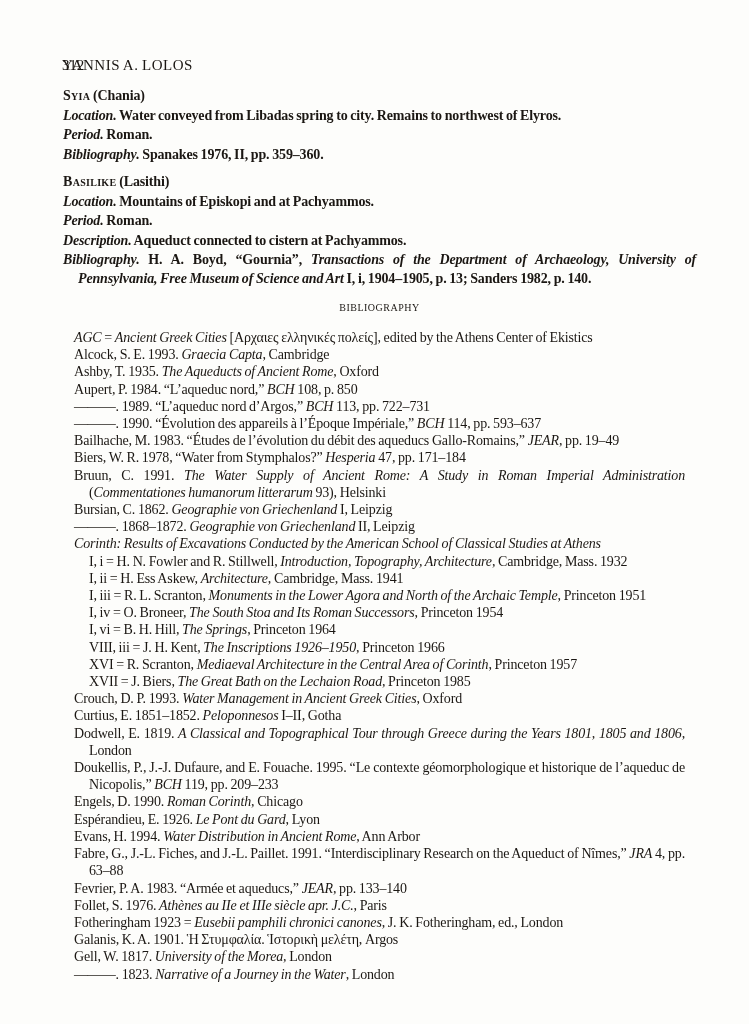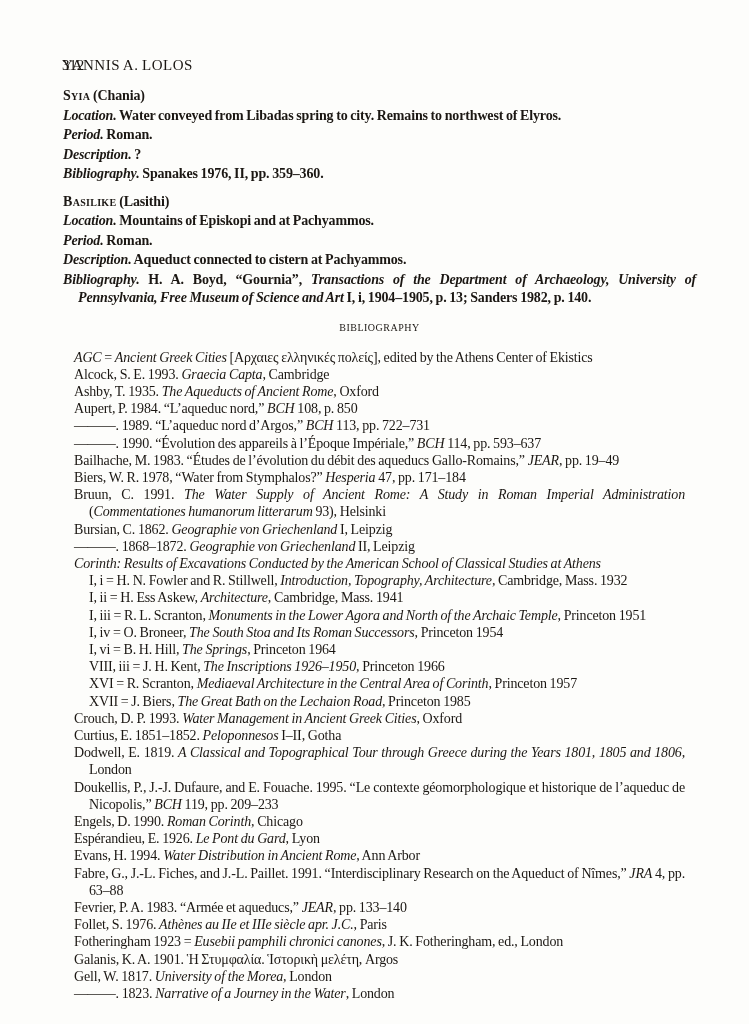--- a/index.html
+++ b/index.html
@@ -84,21 +84,20 @@
   <div class="running-head">
     <span class="page-num">312</span>
     <span class="author">YANNIS A. LOLOS</span>
   </div>
 
   <div class="catalog">
       <div class="cat-entry">
         <p class="cat-head"><span class="sc">Syia</span> (Chania)</p>
         <p class="cat-line"><i>Location.</i> Water conveyed from Libadas spring to city. Remains to northwest of Elyros.</p>
         <p class="cat-line"><i>Period.</i> Roman.</p>
-        <p class="cat-line"><i>Description.</i> ?</p>
         <p class="cat-line"><i>Bibliography.</i> Spanakes 1976, II, pp. 359–360.</p>
       </div>
       <div class="cat-entry">
         <p class="cat-head"><span class="sc">Basilike</span> (Lasithi)</p>
         <p class="cat-line"><i>Location.</i> Mountains of Episkopi and at Pachyammos.</p>
         <p class="cat-line"><i>Period.</i> Roman.</p>
         <p class="cat-line"><i>Description.</i> Aqueduct connected to cistern at Pachyammos.</p>
         <p class="cat-line"><i>Bibliography.</i> H. A. Boyd, “Gournia”, <i>Transactions of the Department of Archaeology, University of Pennsylvania, Free Museum of Science and Art</i> I, i, 1904–1905, p. 13; Sanders 1982, p. 140.</p>
       </div>
     </div>

